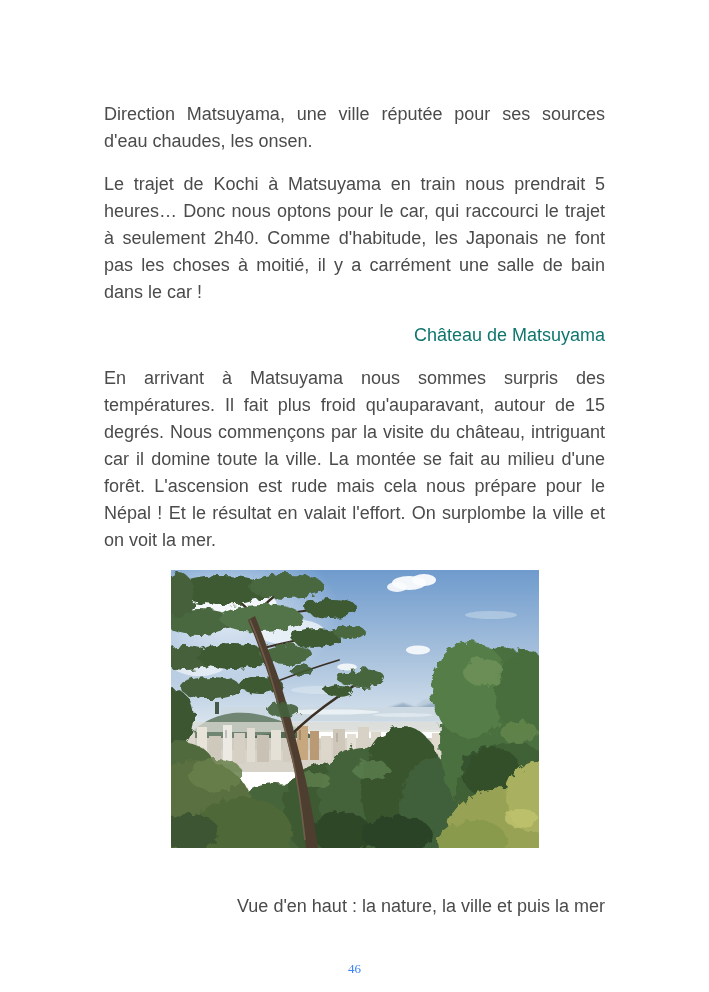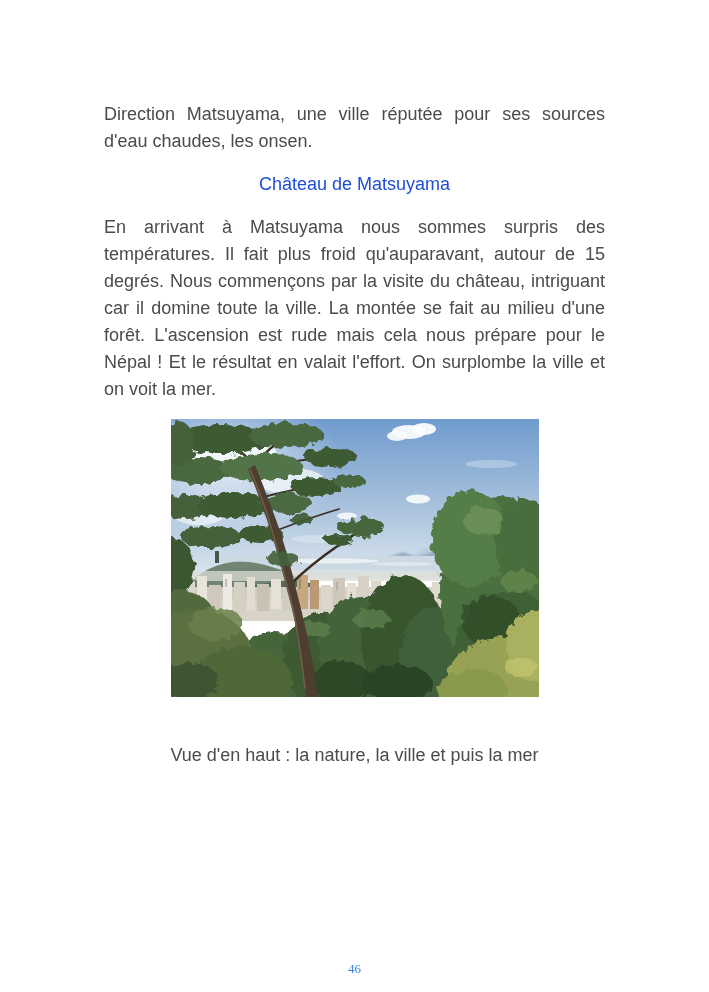--- a/index.html
+++ b/index.html
@@ -20,52 +20,53 @@
     font-size:18px;
     line-height:27px;
     color:#4b4b4b;
     margin:0 0 16px 0;
     text-align:justify;
     text-justify:inter-word;
   }
   .section-heading{
     font-size:18px;
     line-height:27px;
-    color:#1d4ed8;
+    color:#0f766e;
     margin:0 0 16px 0;
-    text-align:center;
+    text-align:right;
     font-weight:normal;
   }
   figure.photo{
     margin:11px auto 0 auto;
     padding:0;
     width:368px;height:278px;
   }
   figure.photo svg{display:block;}
   .caption{
     margin:45px 0 0 0;
-    text-align:center;
+    text-align:right;
   }
   .pagenum{
     position:absolute;
     left:0;top:941px;
     width:709px;
     text-align:center;
     font-family:"Liberation Serif", serif;
     font-size:13px;
     color:#3b82f6;
   }
 </style>
 </head>
 <body>
 
 <main class="page">
   <div class="content">
 
     <p class="para">Direction Matsuyama, une ville réputée pour ses sources d'eau chaudes, les onsen.</p>
+    <p class="para">Le trajet de Kochi à Matsuyama en train nous prendrait 5 heures… Donc nous optons pour le car, qui raccourci le trajet à seulement 2h40. Comme d'habitude, les Japonais ne font pas les choses à moitié, il y a carrément une salle de bain dans le car !</p>
     <p class="section-heading">Château de Matsuyama</p>
     <p class="para">En arrivant à Matsuyama nous sommes surpris des températures. Il fait plus froid qu'auparavant, autour de 15 degrés. Nous commençons par la visite du château, intriguant car il domine toute la ville. La montée se fait au milieu d'une forêt. L'ascension est rude mais cela nous prépare pour le Népal ! Et le résultat en valait l'effort. On surplombe la ville et on voit la mer.</p>
 
     <figure class="photo">
       <svg width="368" height="278" viewBox="0 0 368 278" xmlns="http://www.w3.org/2000/svg">
         <defs>
           <linearGradient id="skyGrad" x1="0" y1="0" x2="0" y2="1">
             <stop offset="0" stop-color="#6f9bcd"></stop>
             <stop offset="0.55" stop-color="#a9c2dd"></stop>
             <stop offset="1" stop-color="#dde7ef"></stop>

